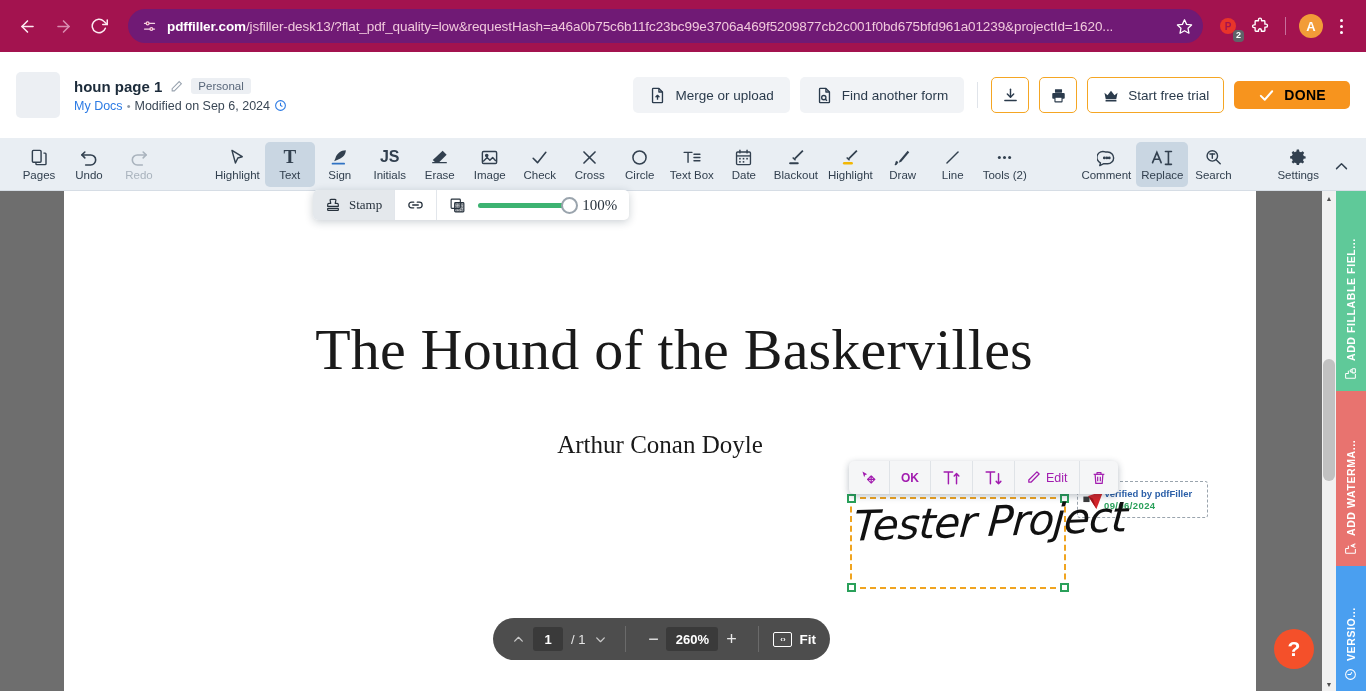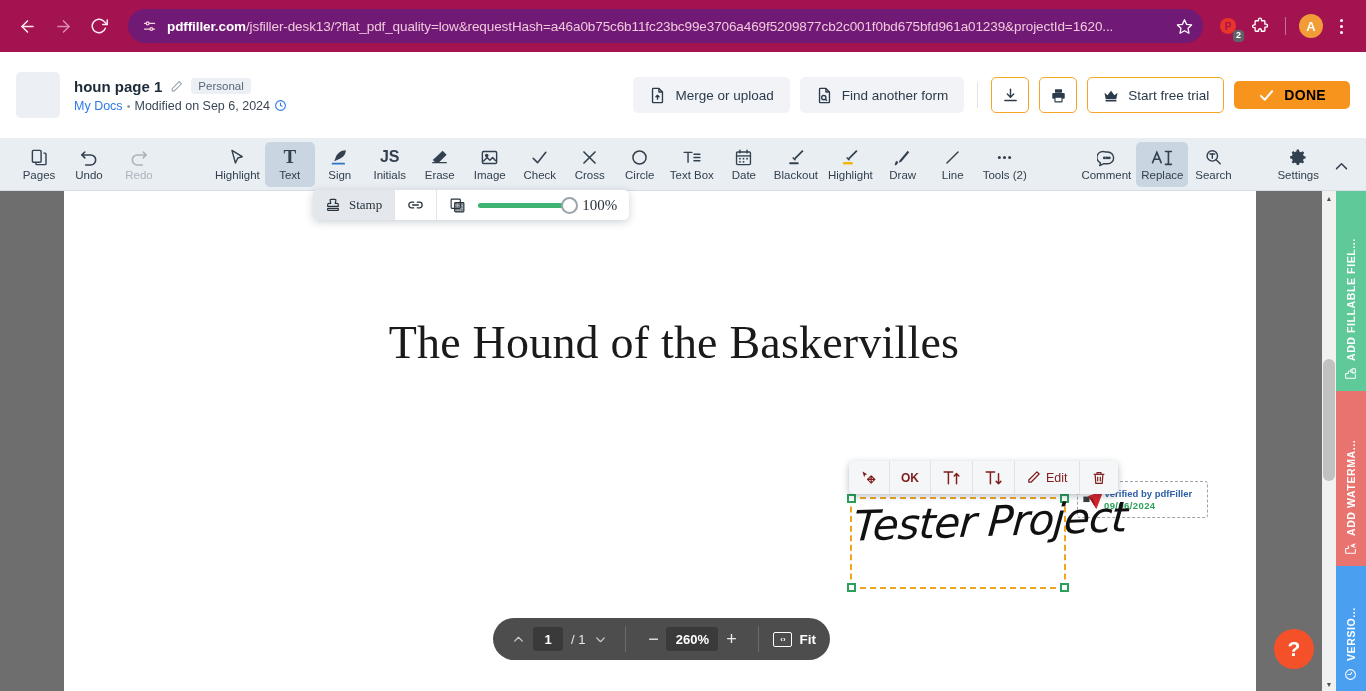--- a/index.html
+++ b/index.html
@@ -210,21 +210,21 @@
   }
   .page {
     position: absolute; top: 0; left: 64px;
     width: 1192px; height: 500px;
     background: #ffffff;
   }
   .doc-h1 {
     position: absolute; top: 125px; left: 0; width: 1192px;
     text-align: center;
     font-family: "Liberation Serif", serif;
-    font-size: 46px; color: #1a1a1a; font-weight: 400;
+    font-size: 58px; color: #1a1a1a; font-weight: 400;
     letter-spacing: .2px;
     padding-left: 28px;
   }
   .doc-h2 {
     position: absolute; top: 240px; left: 0; width: 1192px;
     text-align: center;
     font-family: "Liberation Serif", serif;
     font-size: 25px; color: #1a1a1a;
   }
 
@@ -259,21 +259,21 @@
     height: 33px;
     background: #f5f6f7;
     border-radius: 5px;
     box-shadow: 0 2px 7px rgba(20,40,60,.3);
     display: flex; align-items: center;
     z-index: 40;
   }
   .sig-btn {
     height: 33px; display: flex; align-items: center; justify-content: flex-end;
     gap: 5px; padding: 0 11px;
-    color: #7f1d1d; font-size: 12.5px;
+    color: #a21caf; font-size: 12.5px;
     border-right: 1px solid #dfe3e7;
   }
   .sig-btn:last-child { border-right: none; }
   .sig-btn.ok { font-size: 12px; font-weight: 700; }
 
   .verified-stamp {
     position: absolute; left: 1077px; top: 481px;
     width: 131px; height: 37px;
     border: 1px dashed #9aa4ad;
     border-radius: 3px;
@@ -730,20 +730,21 @@
           <polyline points="5 15 12 8 19 15"></polyline>
         </svg>
       </span>
   </div>
   <div style="width:8px"></div>
 </div>
 
 <div class="canvas-area">
   <div class="page">
     <div class="doc-h1">The Hound of the Baskervilles</div>
+    <div class="doc-h2">Arthur Conan Doyle</div>
   </div>
 </div>
 
 <div class="stamp-bar">
   <div class="stamp-seg on">
     <svg width="16" height="16" viewBox="0 0 24 24" fill="none" stroke="currentColor" stroke-width="1.8" stroke-linejoin="round">
         <path d="M9 3.5h6c.9 0 1.5.8 1.3 1.7l-1 4.3h2.7c1.1 0 2 .9 2 2v2.5H4V11.5c0-1.1.9-2 2-2h2.7l-1-4.3C7.5 4.3 8.1 3.5 9 3.5z"></path>
         <rect x="4" y="17" width="16" height="3.2" rx="0.8"></rect>
       </svg>
     <span>Stamp</span>

